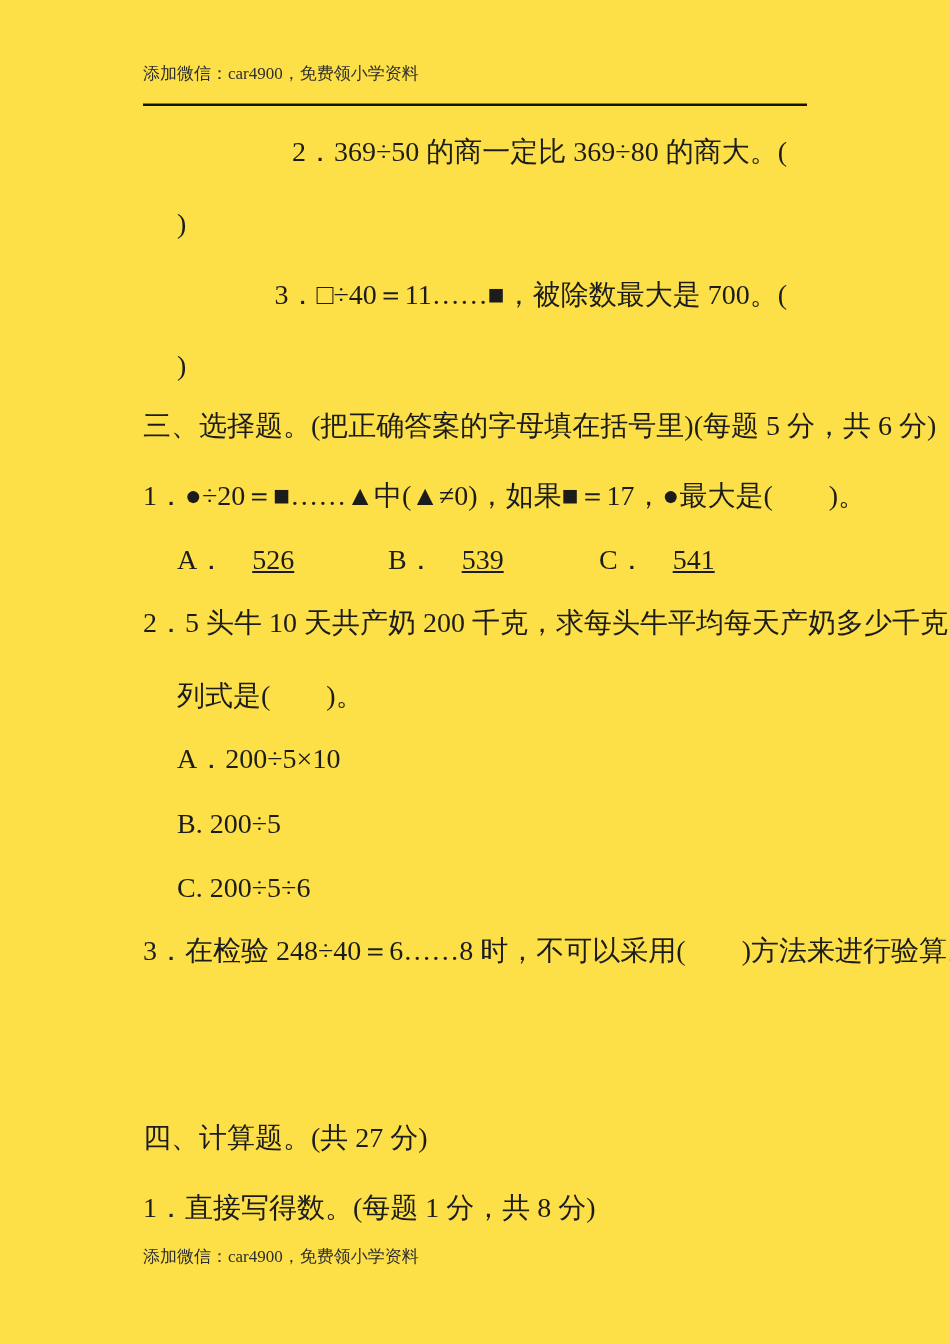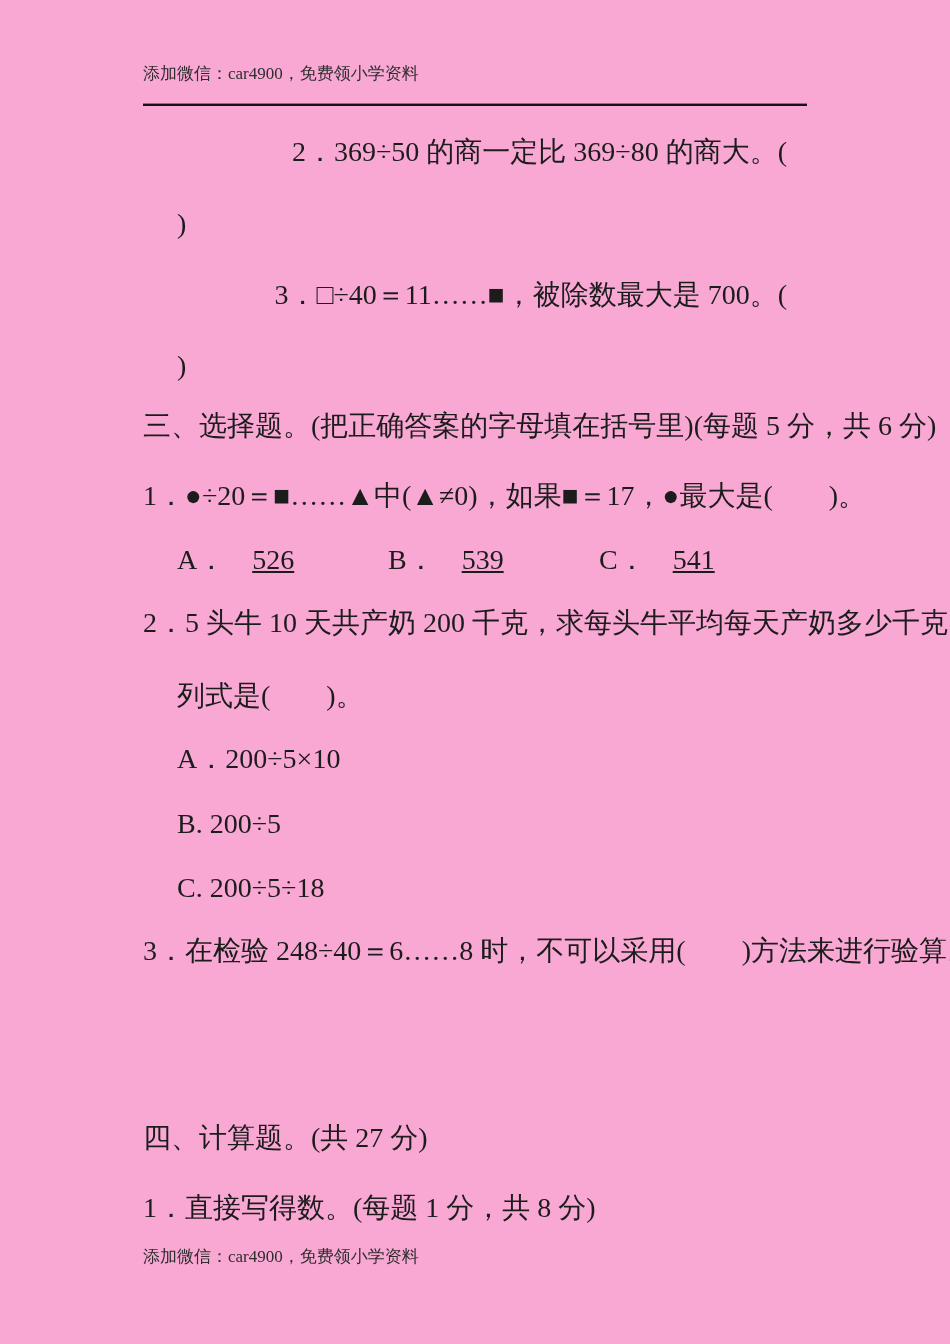--- a/index.html
+++ b/index.html
@@ -4,21 +4,21 @@
 <style>
   html, body {
     margin: 0;
     padding: 0;
     background: #ffffff;
   }
   .page {
     position: relative;
     width: 950px;
     height: 1344px;
-    background: #f9a8d4;
+    background: #fde047;
     font-family: "Liberation Serif", "DejaVu Serif", serif;
     color: #1c1c1c;
     overflow: hidden;
   }
   .line {
     position: absolute;
     font-size: 28px;
     line-height: 38px;
     white-space: nowrap;
     color: #1c1c1c;
@@ -102,21 +102,21 @@
       <span class="opt-value">541</span>
     </span>
   </div>
 
   <div class="line at-margin" style="top:604px">
     <span class="qnum">2．</span><span class="qtext">5 头牛 10 天共产奶 200 千克，求每头牛平均每天产奶多少千克，</span>
   </div>
   <div class="line at-indent" style="top:677px">列式是(　　)。</div>
   <div class="line at-indent" style="top:740px">A．200÷5×10</div>
   <div class="line at-indent" style="top:805px">B. 200÷5</div>
-  <div class="line at-indent" style="top:869px">C. 200÷5÷18</div>
+  <div class="line at-indent" style="top:869px">C. 200÷5÷6</div>
 
   <div class="line at-margin" style="top:932px">
     <span class="qnum">3．</span><span class="qtext">在检验 248÷40＝6……8 时，不可以采用(　　)方法来进行验算。</span>
   </div>
 
   <div class="line at-margin" style="top:1119px">四、计算题。(共 27 分)</div>
   <div class="line at-margin" style="top:1189px">1．直接写得数。(每题 1 分，共 8 分)</div>
 
   <div class="line small at-margin" style="top:1246px">添加微信：car4900，免费领小学资料</div>
 

